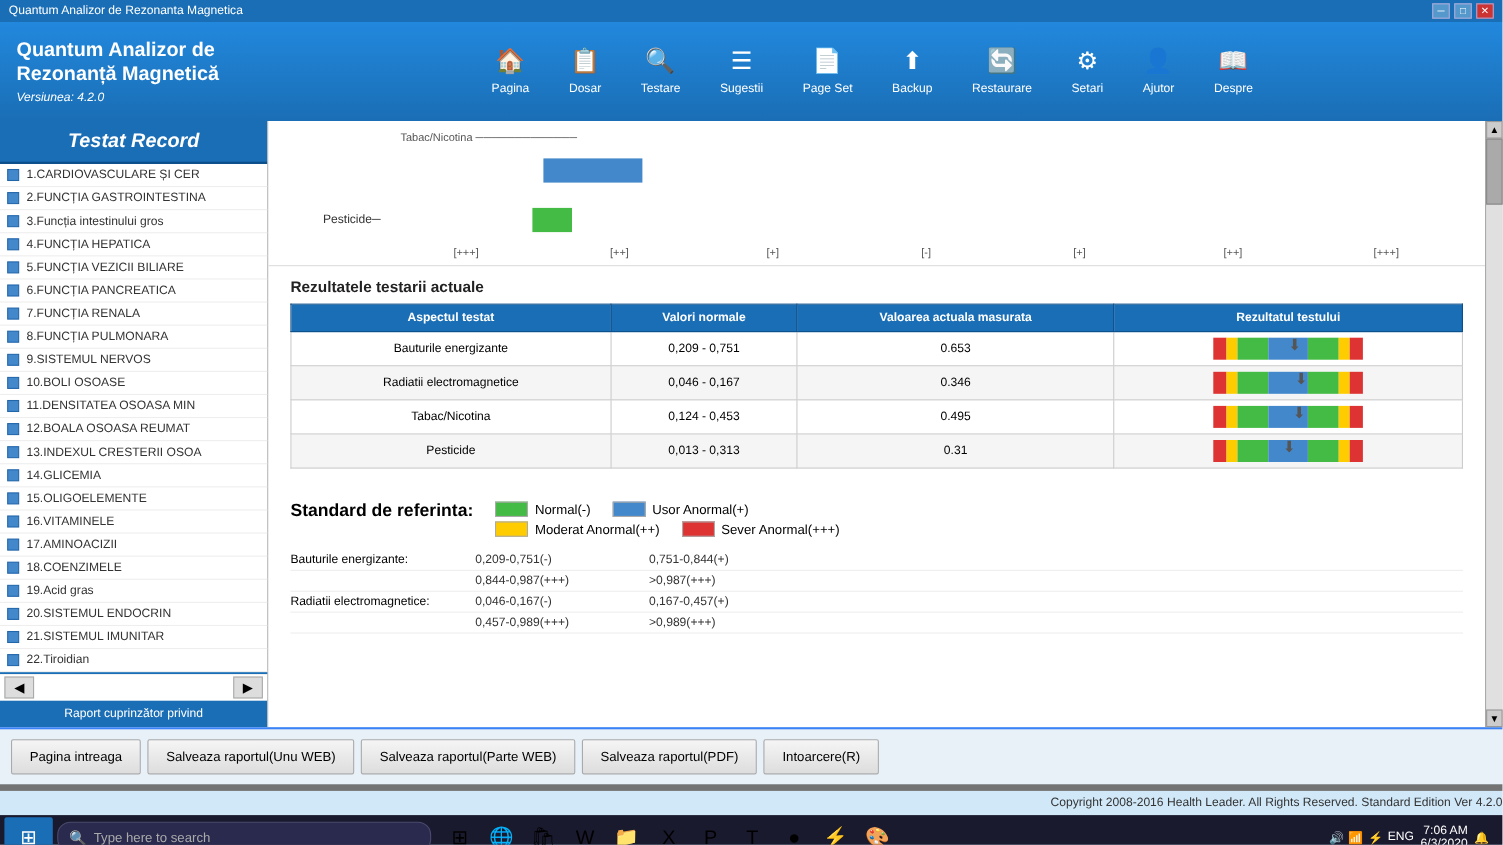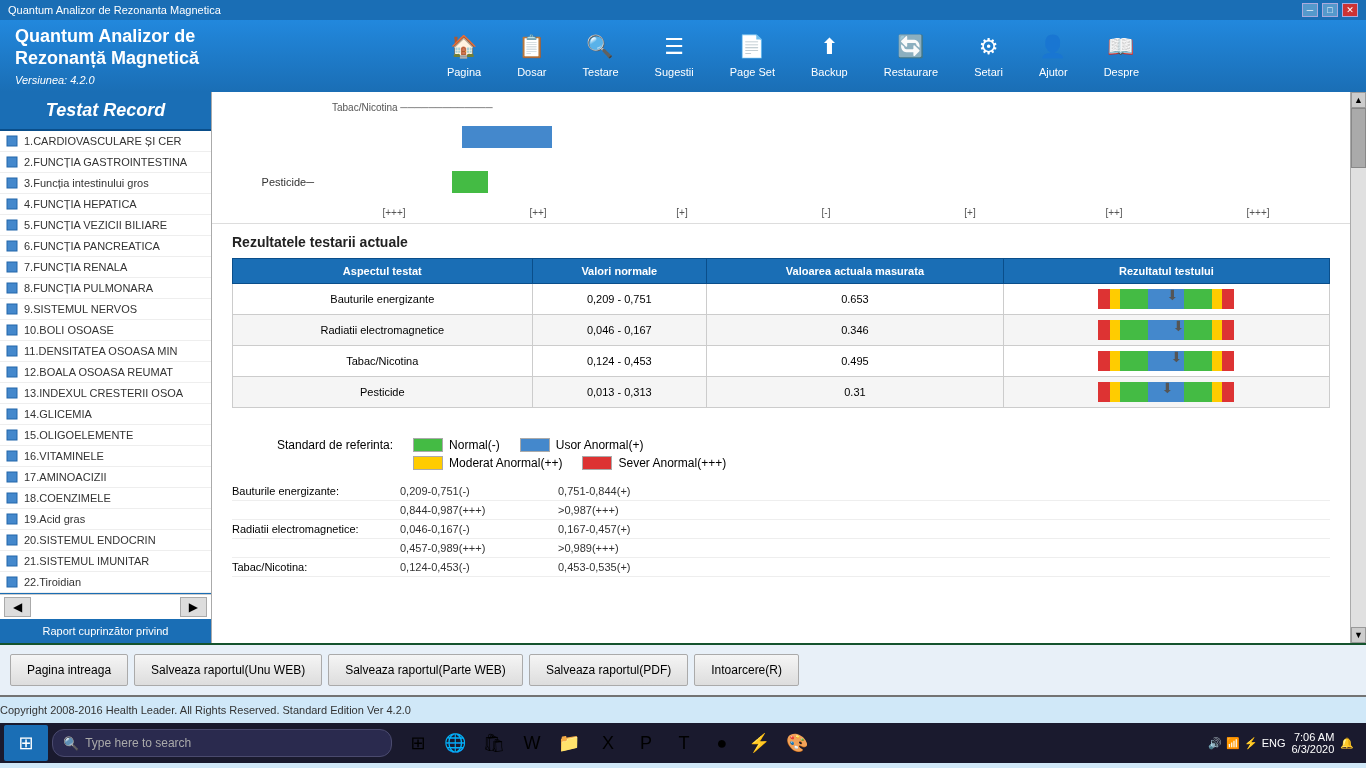--- a/index.html
+++ b/index.html
@@ -24,21 +24,21 @@
       color: white;
       font-size: 9px;
       cursor: pointer;
       display: flex; align-items: center; justify-content: center;
     }
     .title-bar-btn.close { background: #cc3333; }
 
     
     .app-header {
       background: linear-gradient(180deg, #2288dd 0%, #1a6eb5 100%);
-      height: 72px;
+      height: 90px;
       display: flex;
       align-items: center;
       padding: 0;
     }
     .app-logo {
       width: 220px;
       padding: 10px 15px;
       color: white;
     }
     .app-logo .title { font-size: 18px; font-weight: bold; line-height: 1.2; }
@@ -56,21 +56,21 @@
       padding: 8px 18px;
       color: white;
       cursor: pointer;
       font-size: 11px;
       gap: 6px;
     }
     .nav-icon { font-size: 22px; }
 
     
     .sidebar {
-      width: 212px;
+      width: 244px;
       background: white;
       border-right: 1px solid #aaa;
       display: flex;
       flex-direction: column;
       overflow: hidden;
     }
     .sidebar-header {
       background: #1a6eb5;
       color: white;
       text-align: center;
@@ -198,24 +198,23 @@
       border: 1px solid #ccc;
       background: white;
     }
     .results-table tr:nth-child(even) td { background: #f5f5f5; }
 
     
     .reference-section {
       padding: 10px 20px;
     }
     .reference-title {
-      font-weight: normal;
-      font-size: 12px;
+      font-weight: bold;
+      font-size: 16px;
       margin-bottom: 6px;
-      margin-left: 45px;
     }
     .legend-item {
       display: flex;
       align-items: center;
       gap: 6px;
     }
     .legend-color {
       width: 30px;
       height: 14px;
       border: 1px solid #aaa;
@@ -228,21 +227,21 @@
       gap: 8px;
     }
     .ref-label { width: 160px; font-weight: normal; }
     .ref-val1 { width: 150px; color: #333; }
     .ref-val2 { width: 150px; color: #333; }
 
     
     .action-bar {
       height: 52px;
       background: #e8f0f8;
-      border-top: 2px solid #14532d;
+      border-top: 2px solid #3b82f6;
       display: flex;
       align-items: center;
       padding: 0 10px;
       gap: 6px;
     }
     .action-btn {
       padding: 8px 16px;
       border: 1px solid #aaa;
       background: linear-gradient(180deg, #f5f5f5, #ddd);
       font-size: 12px;
@@ -250,24 +249,24 @@
       border-radius: 2px;
       white-space: nowrap;
     }
 
     
     .app-footer {
       height: 28px;
       background: #d0e8f8;
       display: flex;
       align-items: center;
-      justify-content: flex-start;
+      justify-content: flex-end;
       font-size: 11px;
       color: #333;
-      border-top: 2px solid #737373;
+      border-top: 6px solid #737373;
     }
 
     
     .taskbar {
       height: 40px;
       background: #1a1a2e;
       display: flex;
       align-items: center;
       padding: 0 4px;
       position: relative;
@@ -781,25 +780,20 @@
         <div class="ref-row">
           <div class="ref-label">Radiatii electromagnetice:</div>
           <div class="ref-val1">0,046-0,167(-)</div>
           <div class="ref-val2">0,167-0,457(+)</div>
         </div>
         <div class="ref-row">
           <div class="ref-label"></div>
           <div class="ref-val1">0,457-0,989(+++)</div>
           <div class="ref-val2">&gt;0,989(+++)</div>
         </div>
-        <div class="ref-row">
-          <div class="ref-label">Tabac/Nicotina:</div>
-          <div class="ref-val1">0,124-0,453(-)</div>
-          <div class="ref-val2">0,453-0,535(+)</div>
-        </div>
       </div>
     </div>
 
   </div>
 
   <div class="right-scrollbar">
     <div class="scroll-btn">▲</div>
     <div class="scroll-track">
       <div class="scroll-thumb"></div>
     </div>

